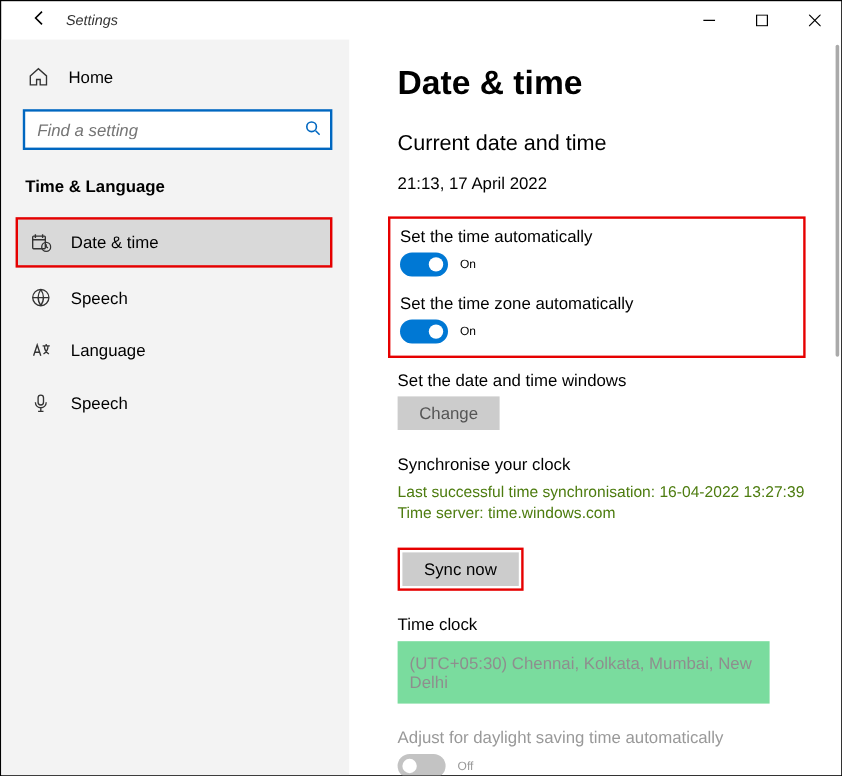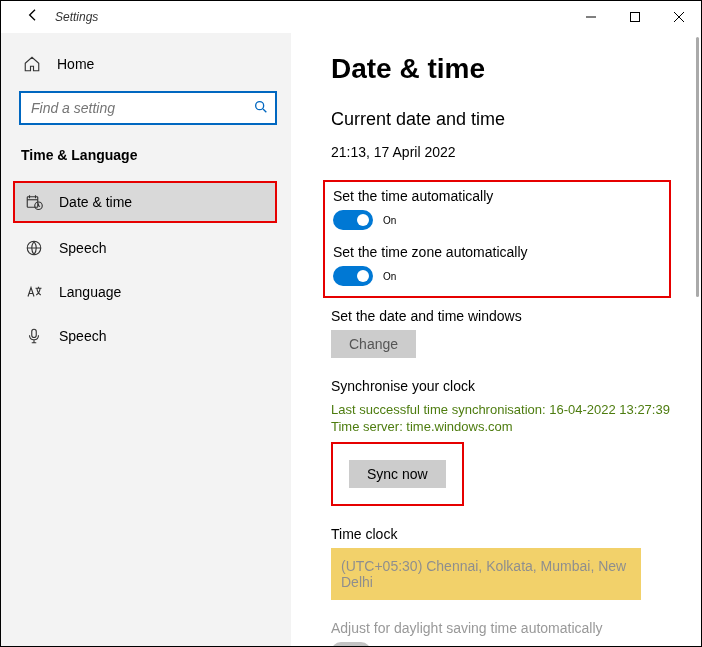--- a/index.html
+++ b/index.html
@@ -28,24 +28,24 @@
     .setting-label { font-size: 14px; margin-bottom: 6px; }
     .toggle-row { display: flex; align-items: center; margin-bottom: 14px; }
     .toggle { width: 40px; height: 20px; border-radius: 10px; position: relative; margin-right: 10px; }
     .toggle.on { background: #0078D4; }
     .toggle.off { background: #888; opacity: 0.5; }
     .toggle .knob { position: absolute; width: 12px; height: 12px; background: #fff; border-radius: 50%; top: 4px; }
     .toggle.on .knob { right: 4px; }
     .toggle.off .knob { left: 4px; }
     .toggle-text { font-size: 10px; }
     .btn { background: #ccc; border: none; padding: 6px 18px; font-size: 14px; color: #555; }
-    .btn-highlight { border: 2px solid #e60000; padding: 16px; display: inline-block; margin-top: 0; }
+    .btn-highlight { border: 2px solid #e60000; padding: 2px; display: inline-block; margin-top: 14px; }
     .subtext { font-size: 13px; color: #4d7c0f; margin-bottom: 2px; }
     .section { margin-bottom: 20px; }
-    .tz-box { background: #eab308; opacity: 0.6; padding: 10px; font-size: 14px; color: #444; width: 310px; margin-top: 6px; }
+    .tz-box { background: #22c55e; opacity: 0.6; padding: 10px; font-size: 14px; color: #444; width: 310px; margin-top: 6px; }
     .disabled-label { color: #999; font-size: 14px; }
     .scrollbar { position: absolute; right: 2px; top: 4px; width: 3px; height: 260px; background: #aaa; border-radius: 2px; }
   </style>
 </head>
 <body>
 
 <div class="titlebar">
   <div class="back">
     <svg viewBox="0 0 24 24" width="16" height="16" stroke="#000" fill="none" stroke-width="2">
         <path d="M15 4 L7 12 L15 20"></path>

